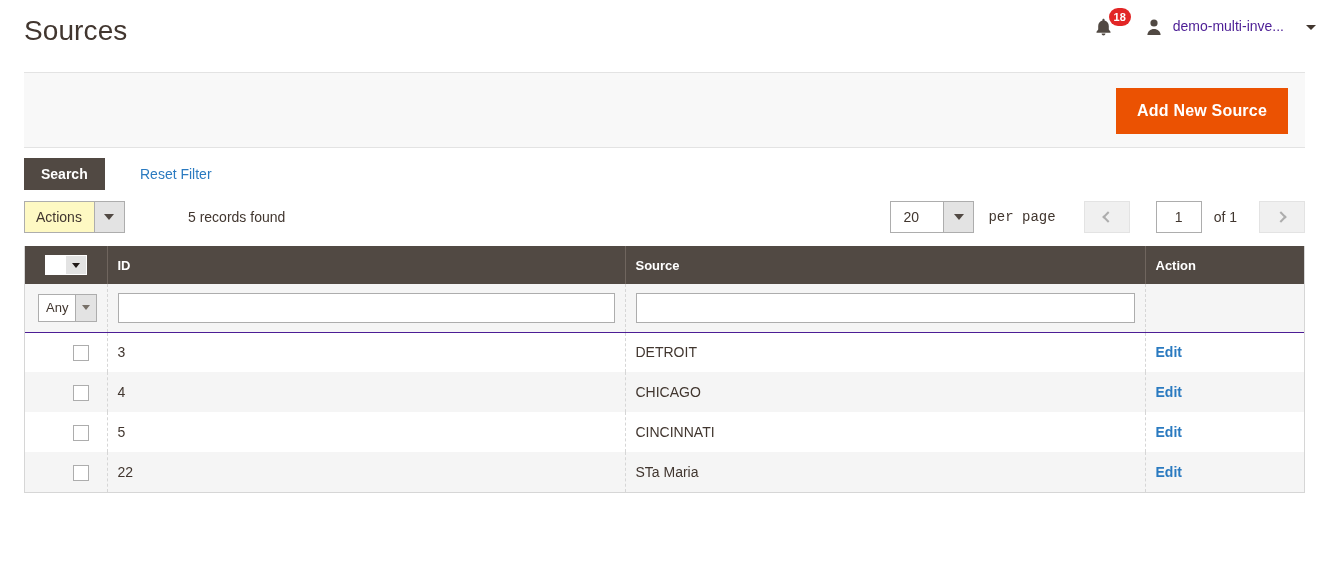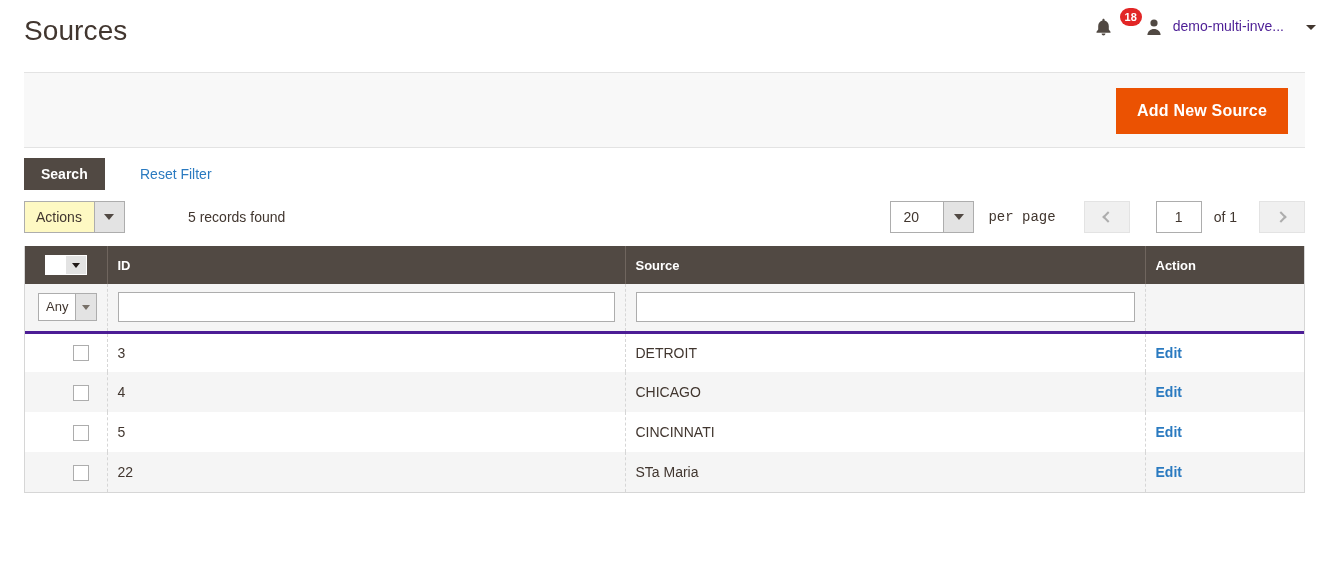--- a/index.html
+++ b/index.html
@@ -53,21 +53,21 @@
   }
   .bell {
     width: 17px;
     height: 19px;
     position: relative;
     margin-top: 2px;
   }
   .bell svg { display: block; }
   .notif-badge {
     position: absolute;
-    left: 25px;
+    left: 14px;
     top: -4px;
     min-width: 22px;
     height: 18px;
     border-radius: 9px;
     background: #e22626;
     color: #ffffff;
     font-size: 11px;
     font-weight: bold;
     line-height: 18px;
     text-align: center;
@@ -323,21 +323,21 @@
   .tri-down-sm {
     width: 0; height: 0;
     border-left: 4px solid transparent;
     border-right: 4px solid transparent;
     border-top: 5px solid #201a18;
   }
 
   tr.filter-row td {
     background: #f5f5f5;
     border-right: 1px dashed #d6d6d6;
-    border-bottom: 3px solid #4c1d95;
+    border-bottom: 1px solid #4c1d95;
     height: 48px;
     padding: 0 10px;
     vertical-align: middle;
   }
   tr.filter-row td:last-child { border-right: none; }
   .any-select {
     display: flex;
     height: 28px;
     width: 59px;
     border: 1px solid #adadad;

